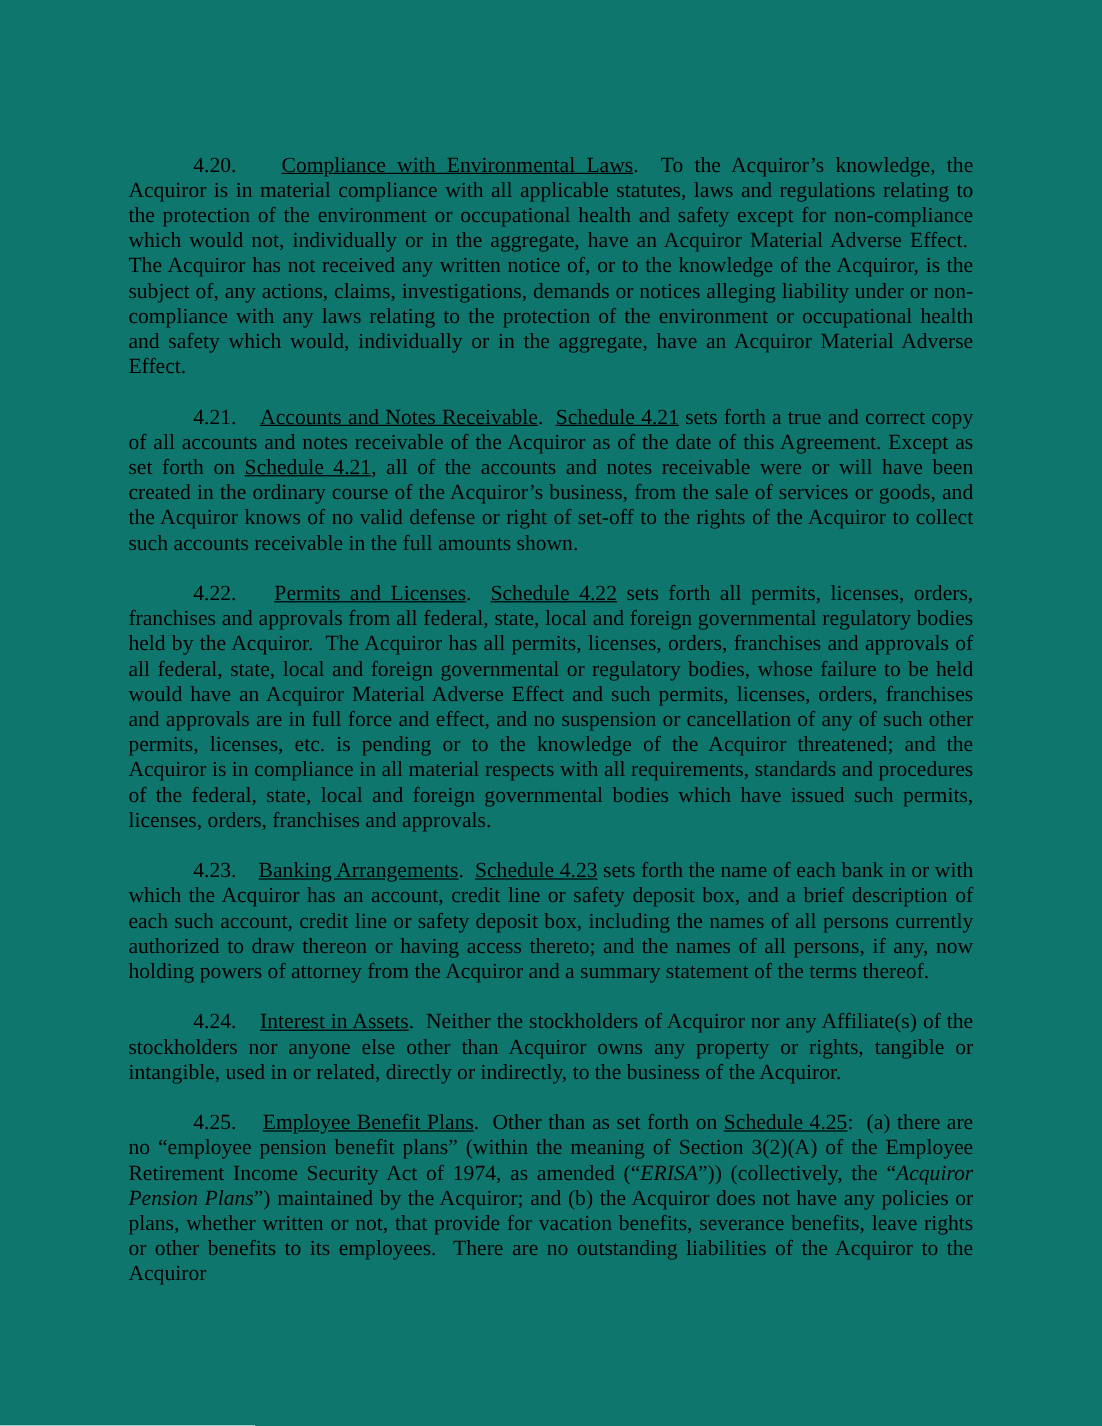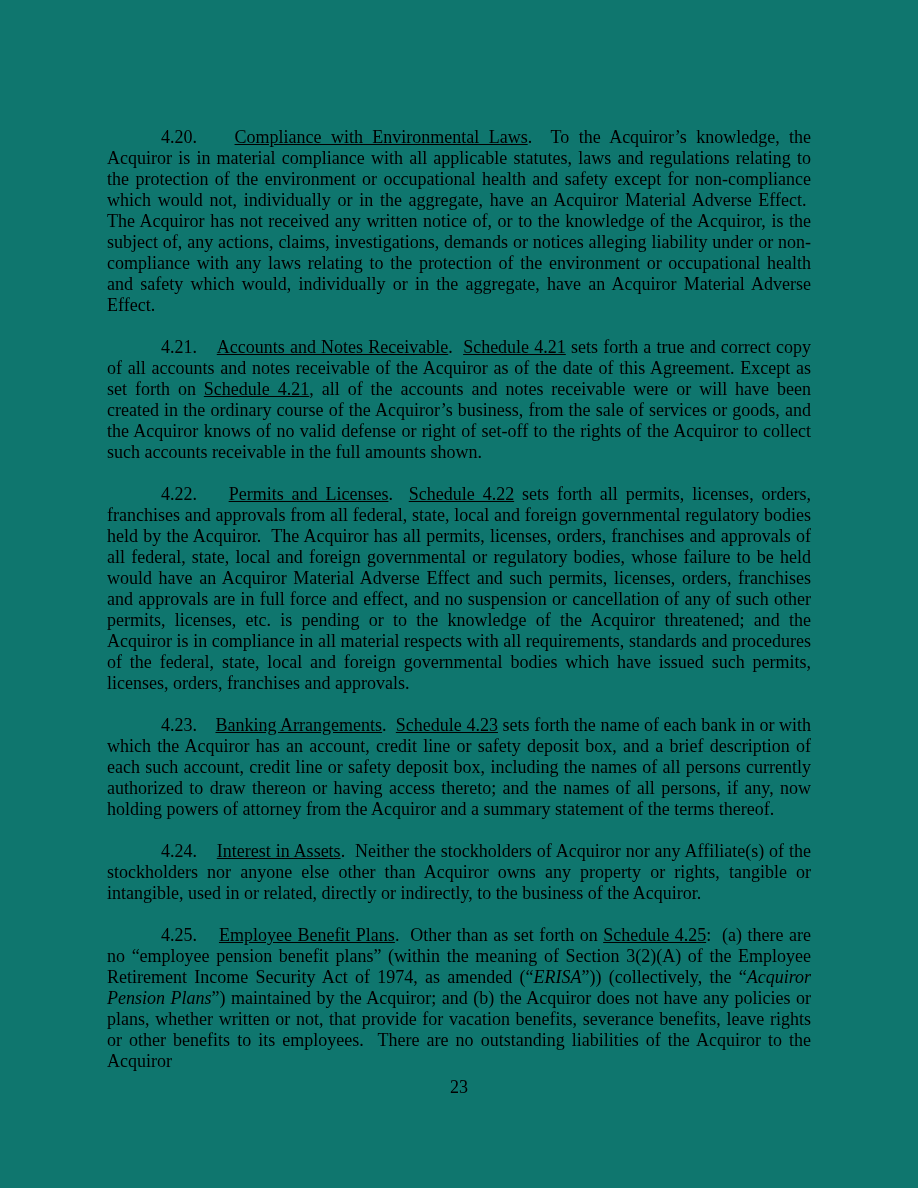--- a/index.html
+++ b/index.html
@@ -46,14 +46,13 @@
 
 <div class="page">
   <div class="doc-body">
     <p class="para"><span class="seg-normal">4.20.&nbsp;&nbsp;&nbsp; </span><span class="seg-underline">Compliance with Environmental Laws</span><span class="seg-normal">.&nbsp; To the Acquiror’s knowledge, the Acquiror is in material compliance with all applicable statutes, laws and regulations relating to the protection of the environment or occupational health and safety except for non-compliance which would not, individually or in the aggregate, have an Acquiror Material Adverse Effect.&nbsp; The Acquiror has not received any written notice of, or to the knowledge of the Acquiror, is the subject of, any actions, claims, investigations, demands or notices alleging liability under or non-compliance with any laws relating to the protection of the environment or occupational health and safety which would, individually or in the aggregate, have an Acquiror Material Adverse Effect.</span></p>
     <p class="para"><span class="seg-normal">4.21.&nbsp;&nbsp;&nbsp; </span><span class="seg-underline">Accounts and Notes Receivable</span><span class="seg-normal">.&nbsp; </span><span class="seg-underline">Schedule 4.21</span><span class="seg-normal"> sets forth a true and correct copy of all accounts and notes receivable of the Acquiror as of the date of this Agreement. Except as set forth on </span><span class="seg-underline">Schedule 4.21</span><span class="seg-normal">, all of the accounts and notes receivable were or will have been created in the ordinary course of the Acquiror’s business, from the sale of services or goods, and the Acquiror knows of no valid defense or right of set-off to the rights of the Acquiror to collect such accounts receivable in the full amounts shown.</span></p>
     <p class="para"><span class="seg-normal">4.22.&nbsp;&nbsp;&nbsp; </span><span class="seg-underline">Permits and Licenses</span><span class="seg-normal">.&nbsp; </span><span class="seg-underline">Schedule 4.22</span><span class="seg-normal"> sets forth all permits, licenses, orders, franchises and approvals from all federal, state, local and foreign governmental regulatory bodies held by the Acquiror.&nbsp; The Acquiror has all permits, licenses, orders, franchises and approvals of all federal, state, local and foreign governmental or regulatory bodies, whose failure to be held would have an Acquiror Material Adverse Effect and such permits, licenses, orders, franchises and approvals are in full force and effect, and no suspension or cancellation of any of such other permits, licenses, etc. is pending or to the knowledge of the Acquiror threatened; and the Acquiror is in compliance in all material respects with all requirements, standards and procedures of the federal, state, local and foreign governmental bodies which have issued such permits, licenses, orders, franchises and approvals.</span></p>
     <p class="para"><span class="seg-normal">4.23.&nbsp;&nbsp;&nbsp; </span><span class="seg-underline">Banking Arrangements</span><span class="seg-normal">.&nbsp; </span><span class="seg-underline">Schedule 4.23</span><span class="seg-normal"> sets forth the name of each bank in or with which the Acquiror has an account, credit line or safety deposit box, and a brief description of each such account, credit line or safety deposit box, including the names of all persons currently authorized to draw thereon or having access thereto; and the names of all persons, if any, now holding powers of attorney from the Acquiror and a summary statement of the terms thereof.</span></p>
     <p class="para"><span class="seg-normal">4.24.&nbsp;&nbsp;&nbsp; </span><span class="seg-underline">Interest in Assets</span><span class="seg-normal">.&nbsp; Neither the stockholders of Acquiror nor any Affiliate(s) of the stockholders nor anyone else other than Acquiror owns any property or rights, tangible or intangible, used in or related, directly or indirectly, to the business of the Acquiror.</span></p>
     <p class="para"><span class="seg-normal">4.25.&nbsp;&nbsp;&nbsp; </span><span class="seg-underline">Employee Benefit Plans</span><span class="seg-normal">.&nbsp; Other than as set forth on </span><span class="seg-underline">Schedule 4.25</span><span class="seg-normal">:&nbsp; (a) there are no “employee pension benefit plans” (within the meaning of Section 3(2)(A) of the Employee Retirement Income Security Act of 1974, as amended (“</span><span class="seg-bold-italic">ERISA</span><span class="seg-normal">”)) (collectively, the “</span><span class="seg-bold-italic">Acquiror Pension Plans</span><span class="seg-normal">”) maintained by the Acquiror; and (b) the Acquiror does not have any policies or plans, whether written or not, that provide for vacation benefits, severance benefits, leave rights or other benefits to its employees.&nbsp; There are no outstanding liabilities of the Acquiror to the Acquiror</span></p>
   </div>
-  <div class="page-number">23</div>
 </div>
 
 </body></html>

